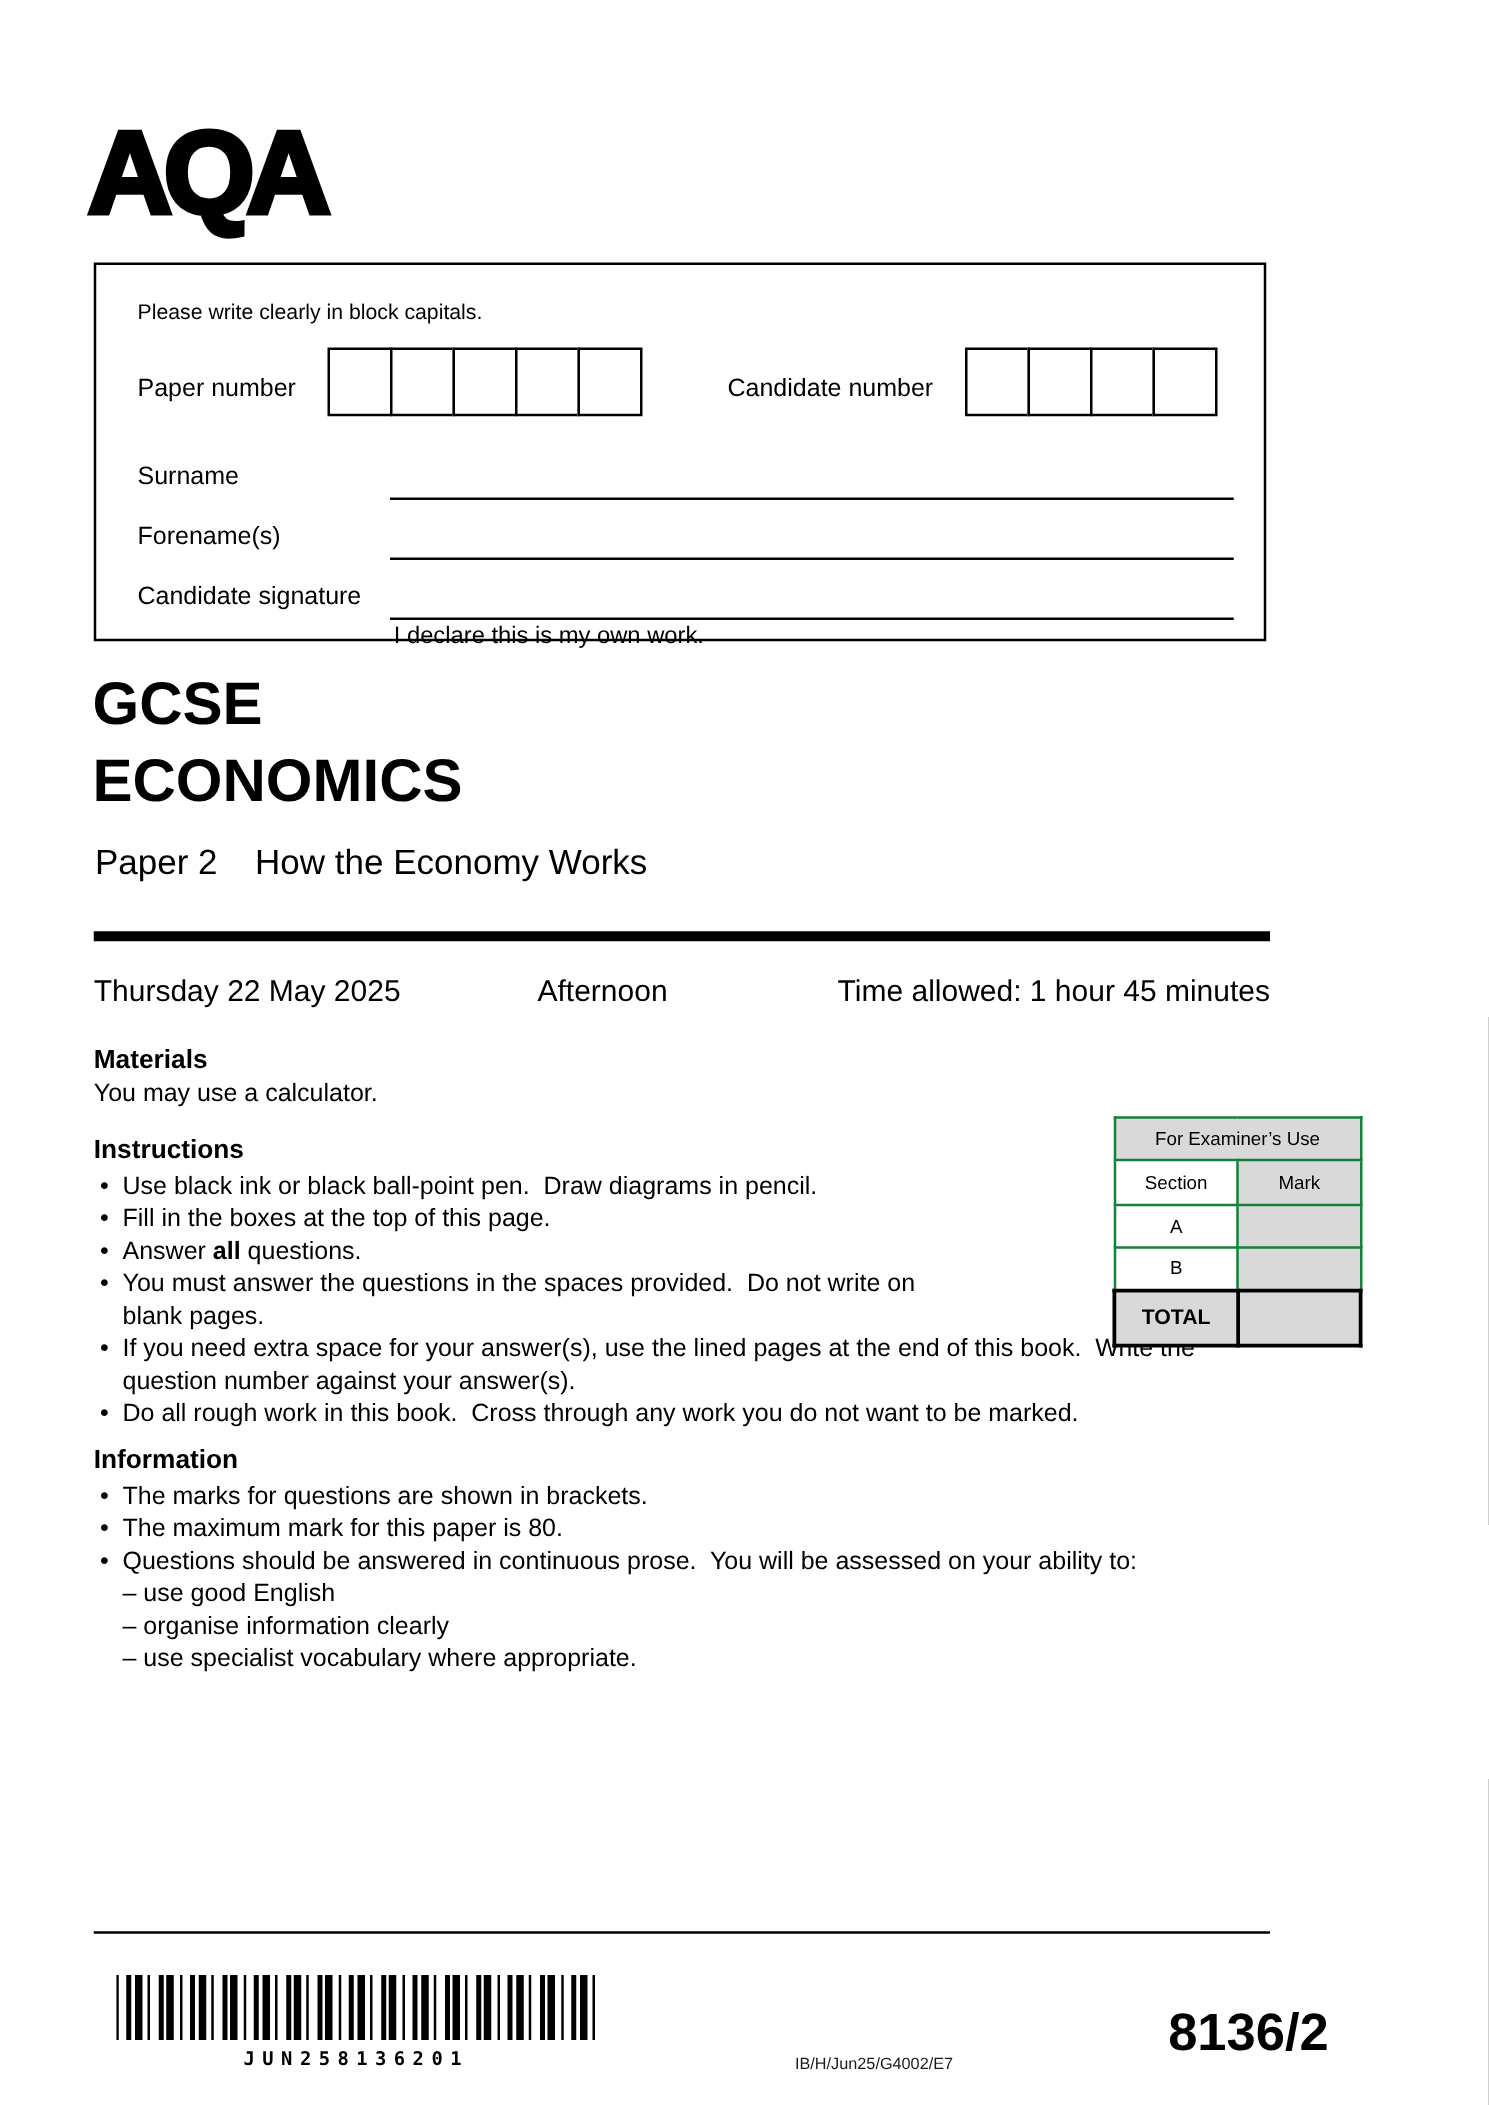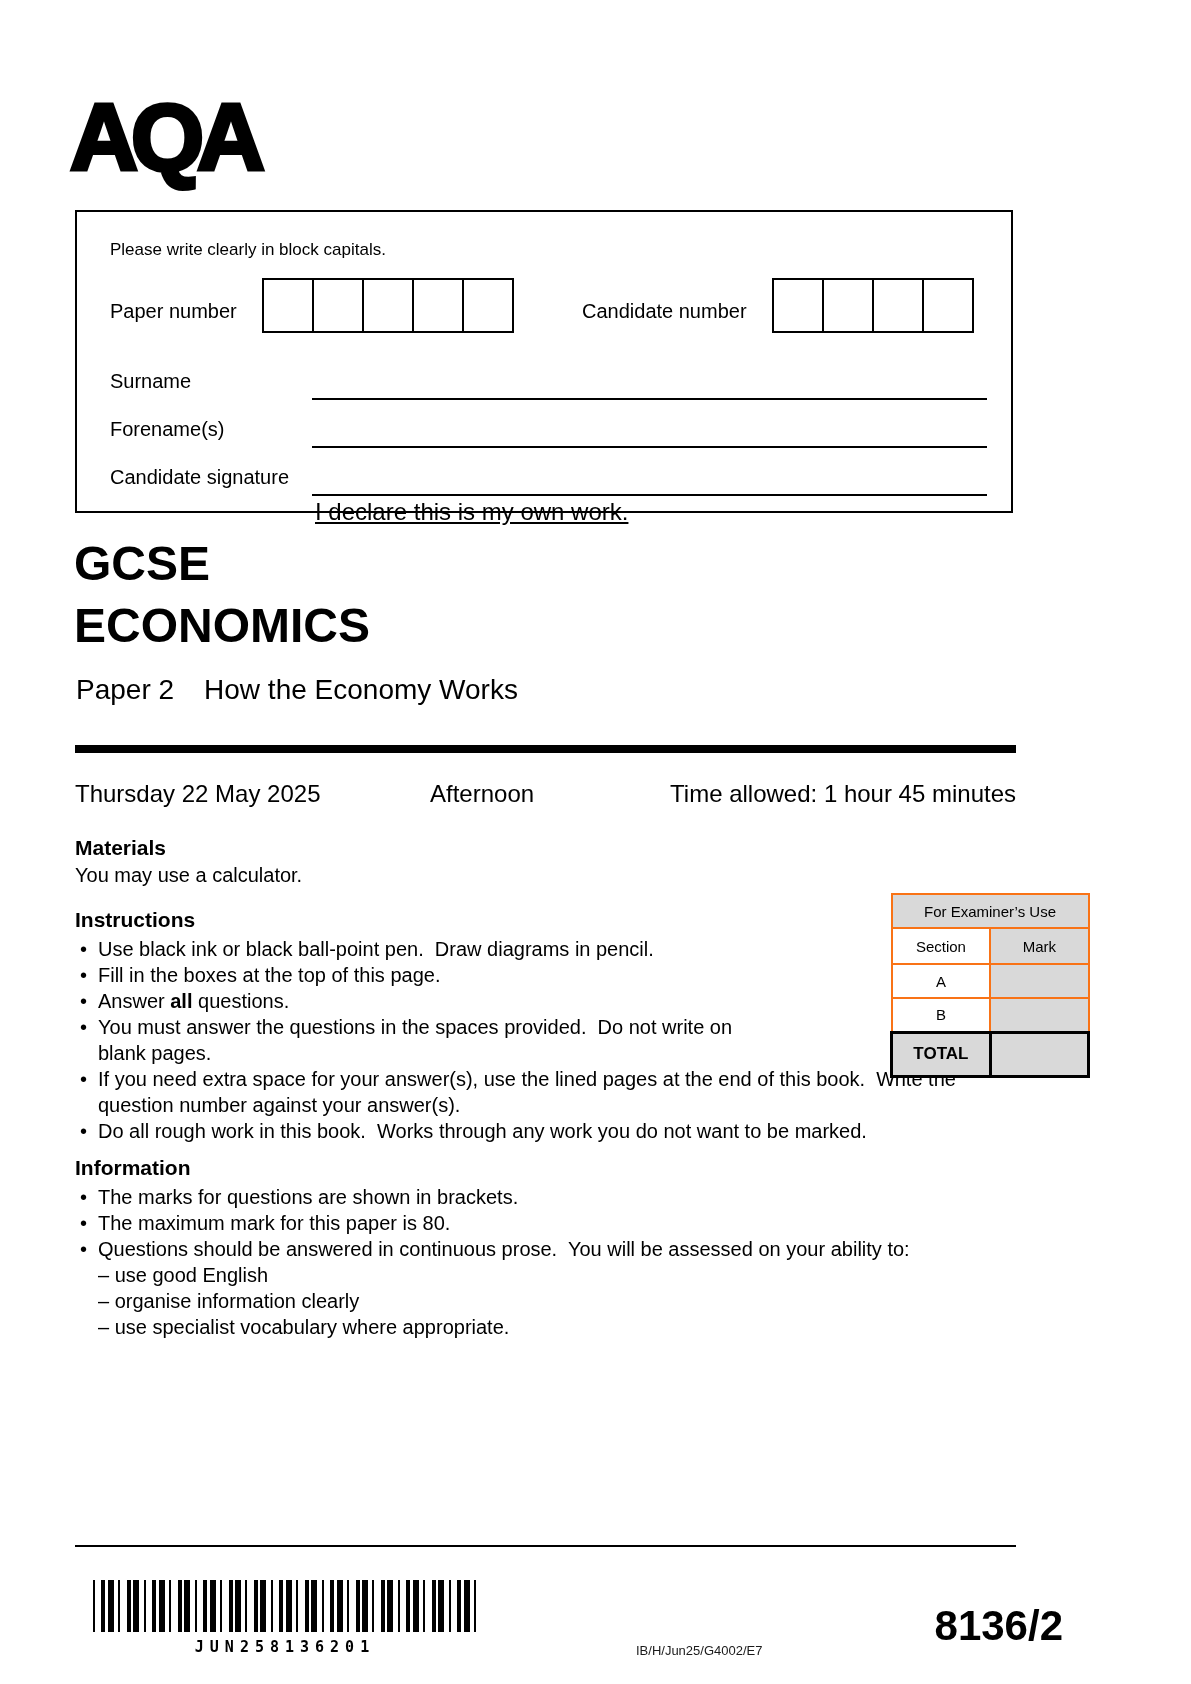--- a/index.html
+++ b/index.html
@@ -29,21 +29,21 @@
   .cells-centre{left:185px;}
   .cells-cand{left:695px;}
   .cells div{width:52px;height:55px;border:2px solid #000;box-sizing:border-box;margin-left:-2px;background:#fff;}
   .cells div:first-child{margin-left:0;}
   .cand-lbl{position:absolute;left:505px;top:88px;}
   .surname-lbl{position:absolute;left:33px;top:158px;}
   .forename-lbl{position:absolute;left:33px;top:206px;}
   .sig-lbl{position:absolute;left:33px;top:254px;}
   .wline{position:absolute;left:235px;width:675px;height:2px;background:#000;}
   .wl1{top:186px;} .wl2{top:234px;} .wl3{top:282px;}
-  .declare{position:absolute;left:238px;top:286px;font-size:24px;text-decoration:underline;}
+  .declare{position:absolute;left:238px;top:286px;font-size:19px;}
   
   .qual{position:absolute;left:74px;top:536px;font-size:48px;font-weight:700;letter-spacing:0px;}
   .subj{position:absolute;left:74px;top:598px;font-size:48px;font-weight:700;}
   .paperline{position:absolute;left:76px;top:674px;font-size:28px;}
   .paperline .ptitle{margin-left:30px;}
   .rule{position:absolute;left:75px;top:745px;width:941px;height:8px;background:#000;}
   
   .session{position:absolute;left:75px;top:780px;width:941px;height:30px;font-size:24px;}
   .session .date{position:absolute;left:0;top:0;}
   .session .tod{position:absolute;left:355px;top:0;}
@@ -59,21 +59,21 @@
   ul.information{top:1184px;}
   ul.blist li{list-style:none;position:relative;padding-left:20px;font-size:20px;line-height:26px;}
   ul.blist li::before{content:"\2022";position:absolute;left:2px;top:0;}
   ul.blist li span{white-space:pre-wrap;}
   .b{font-weight:700;}
   
   .exam-table{
     position:absolute;left:890px;top:893px;width:200px;
     border-collapse:collapse;font-size:15px;text-align:center;
   }
-  .exam-table td{border:2px solid #f97316;box-sizing:border-box;}
+  .exam-table td{border:2px solid #15803d;box-sizing:border-box;}
   .gray{background:#d9d9d9;}
   .et-title{height:34px;}
   .et-head td{height:36px;}
   .et-row td{height:34px;}
   .et-total td{height:44px;border:3px solid #000;font-weight:700;font-size:17px;}
   .exam-table td.c1{width:100px;text-align:center;}
   .exam-table td.c2{width:100px;}
   
   .foot-rule{position:absolute;left:75px;top:1545px;width:941px;height:2px;background:#000;}
   .barcode{
@@ -147,21 +147,21 @@
 
   <div class="h-sec instructions-h">Instructions</div>
   <ul class="blist instructions">
     <li><span>Use black ink or black ball-point pen.  Draw diagrams in pencil.</span></li>
     <li><span>Fill in the boxes at the top of this page.</span></li>
     <li><span>Answer </span><span class="b">all</span><span> questions.</span></li>
     <li><span>You must answer the questions in the spaces provided.  Do not write on
 blank pages.</span></li>
     <li><span>If you need extra space for your answer(s), use the lined pages at the end of this book.  Write the
 question number against your answer(s).</span></li>
-    <li><span>Do all rough work in this book.  Works through any work you do not want to be marked.</span></li>
+    <li><span>Do all rough work in this book.  Cross through any work you do not want to be marked.</span></li>
   </ul>
 
   <table class="exam-table">
     <tbody>
         <tr>
           <td colspan="2" class="gray et-title">For Examiner’s Use</td>
         </tr>
     <tr class="et-head">
       <td class="c1">Section</td>
       <td class="c2 gray">Mark</td>

